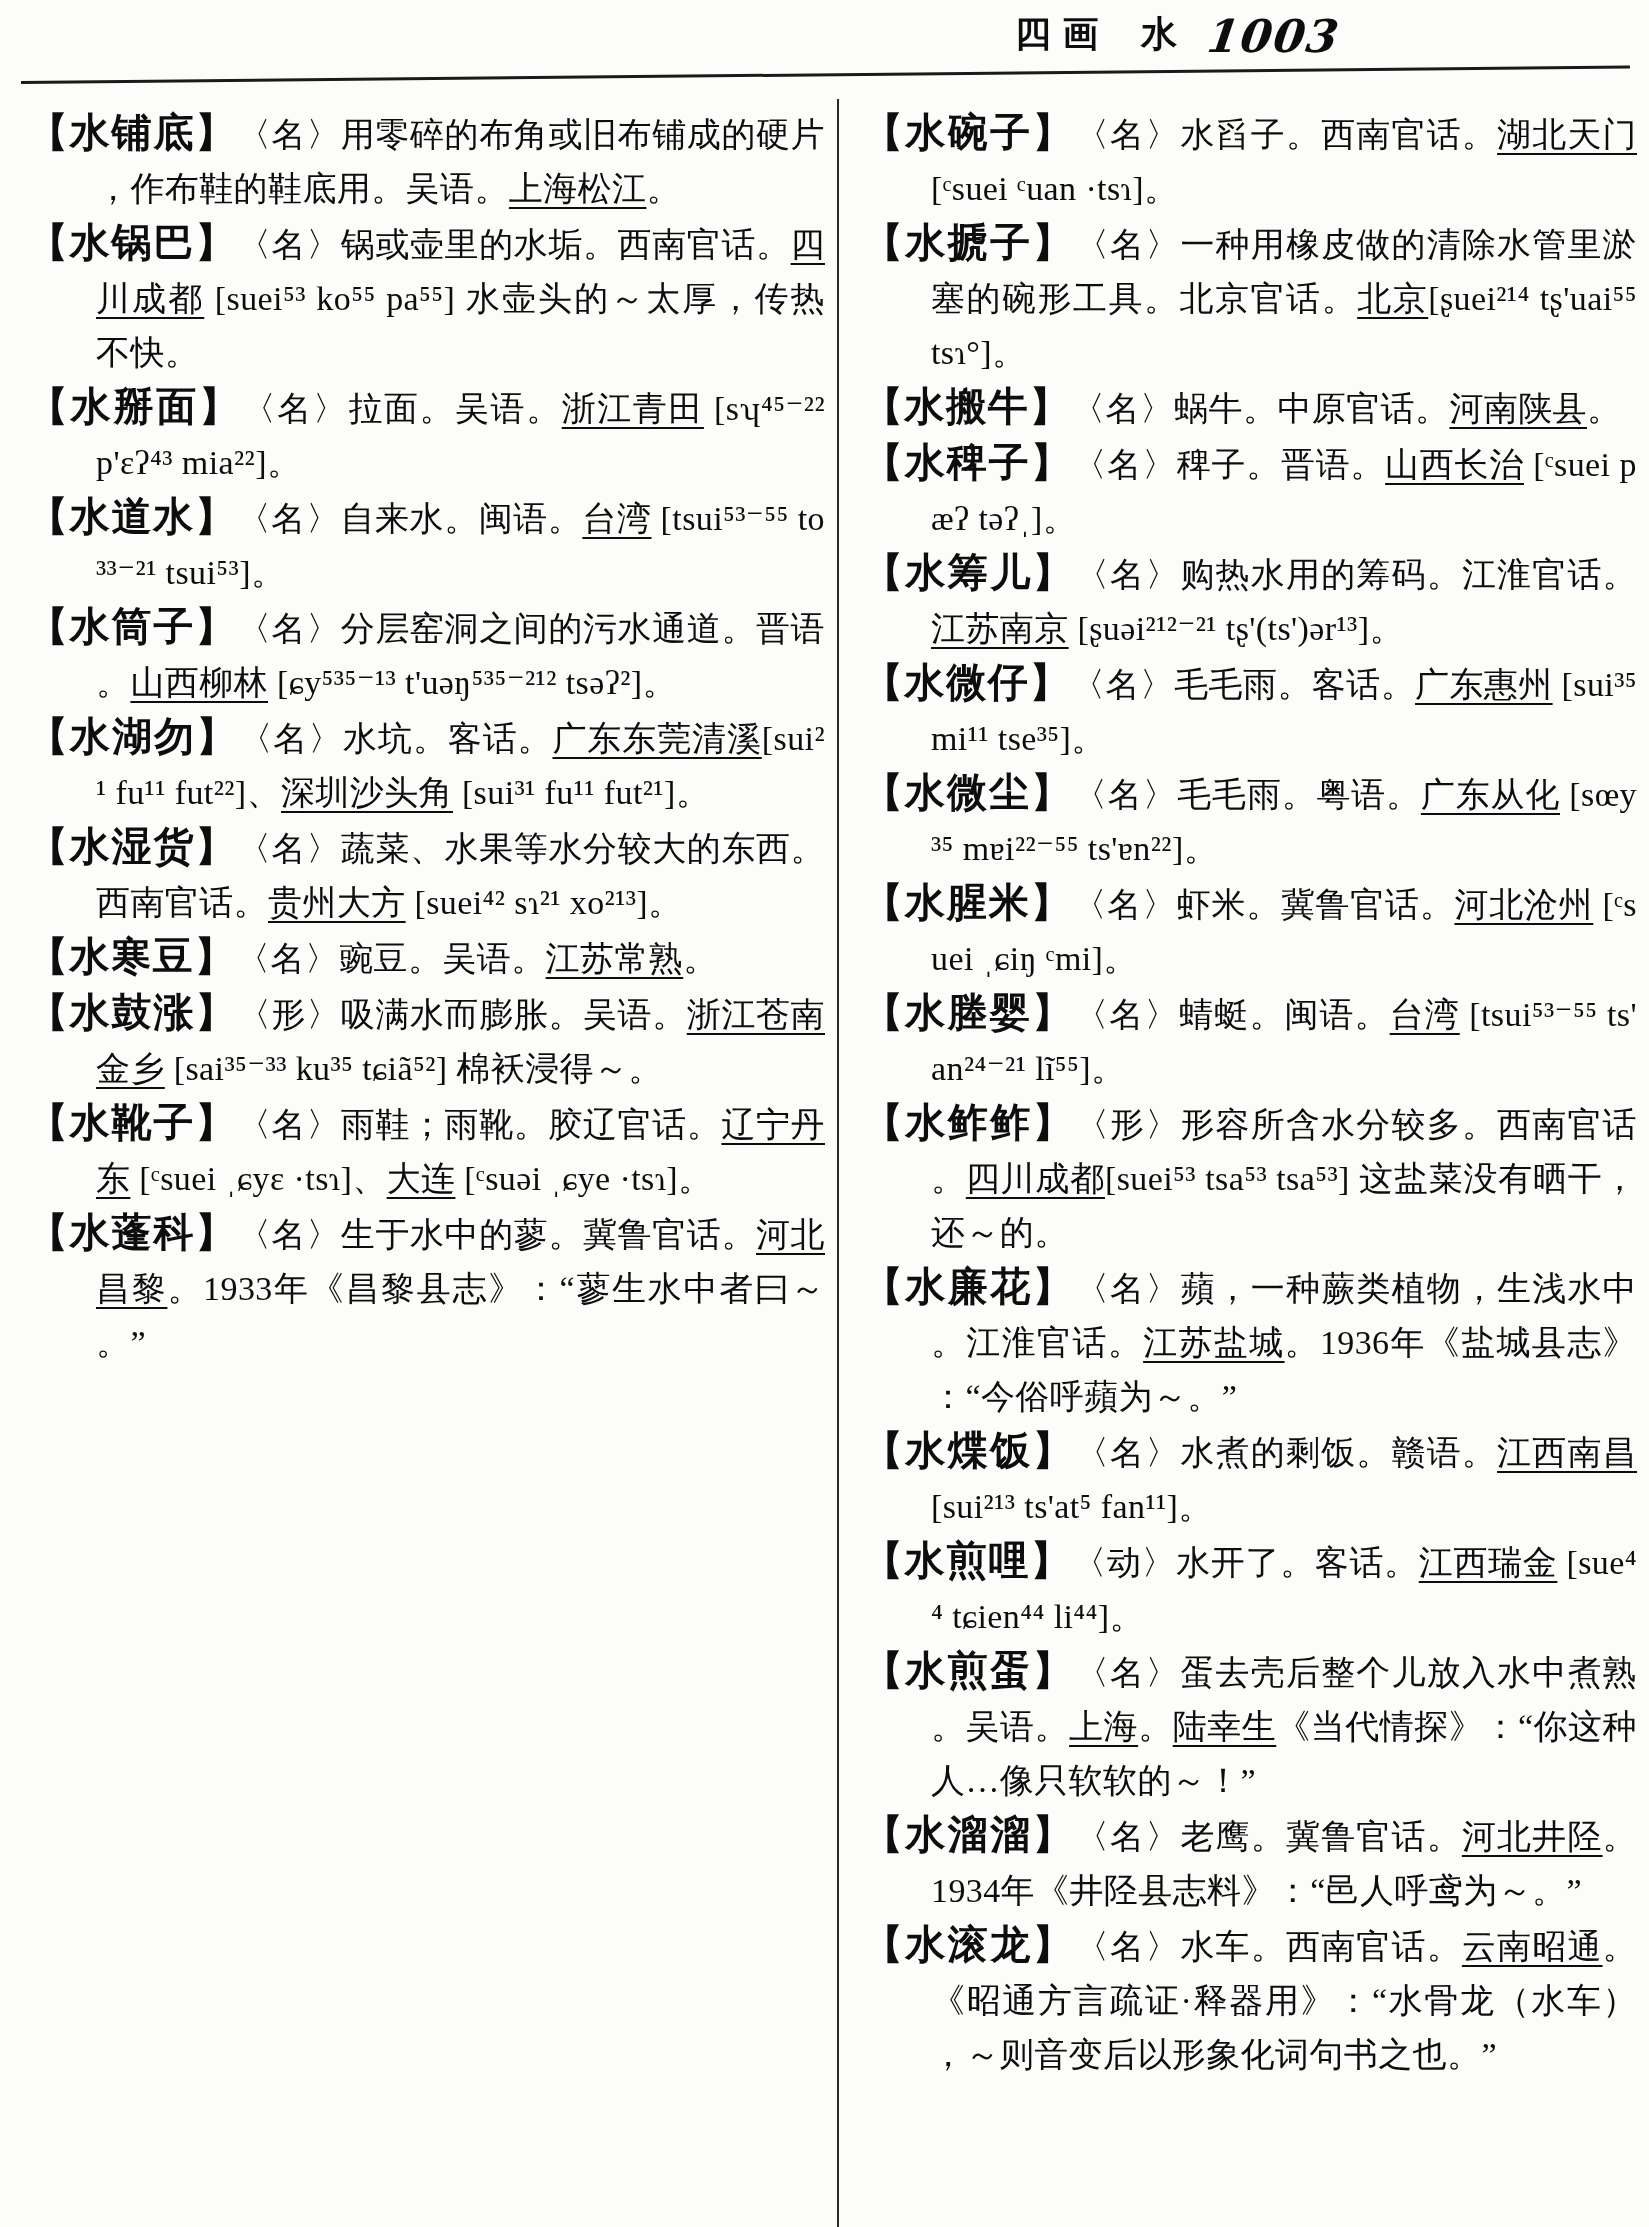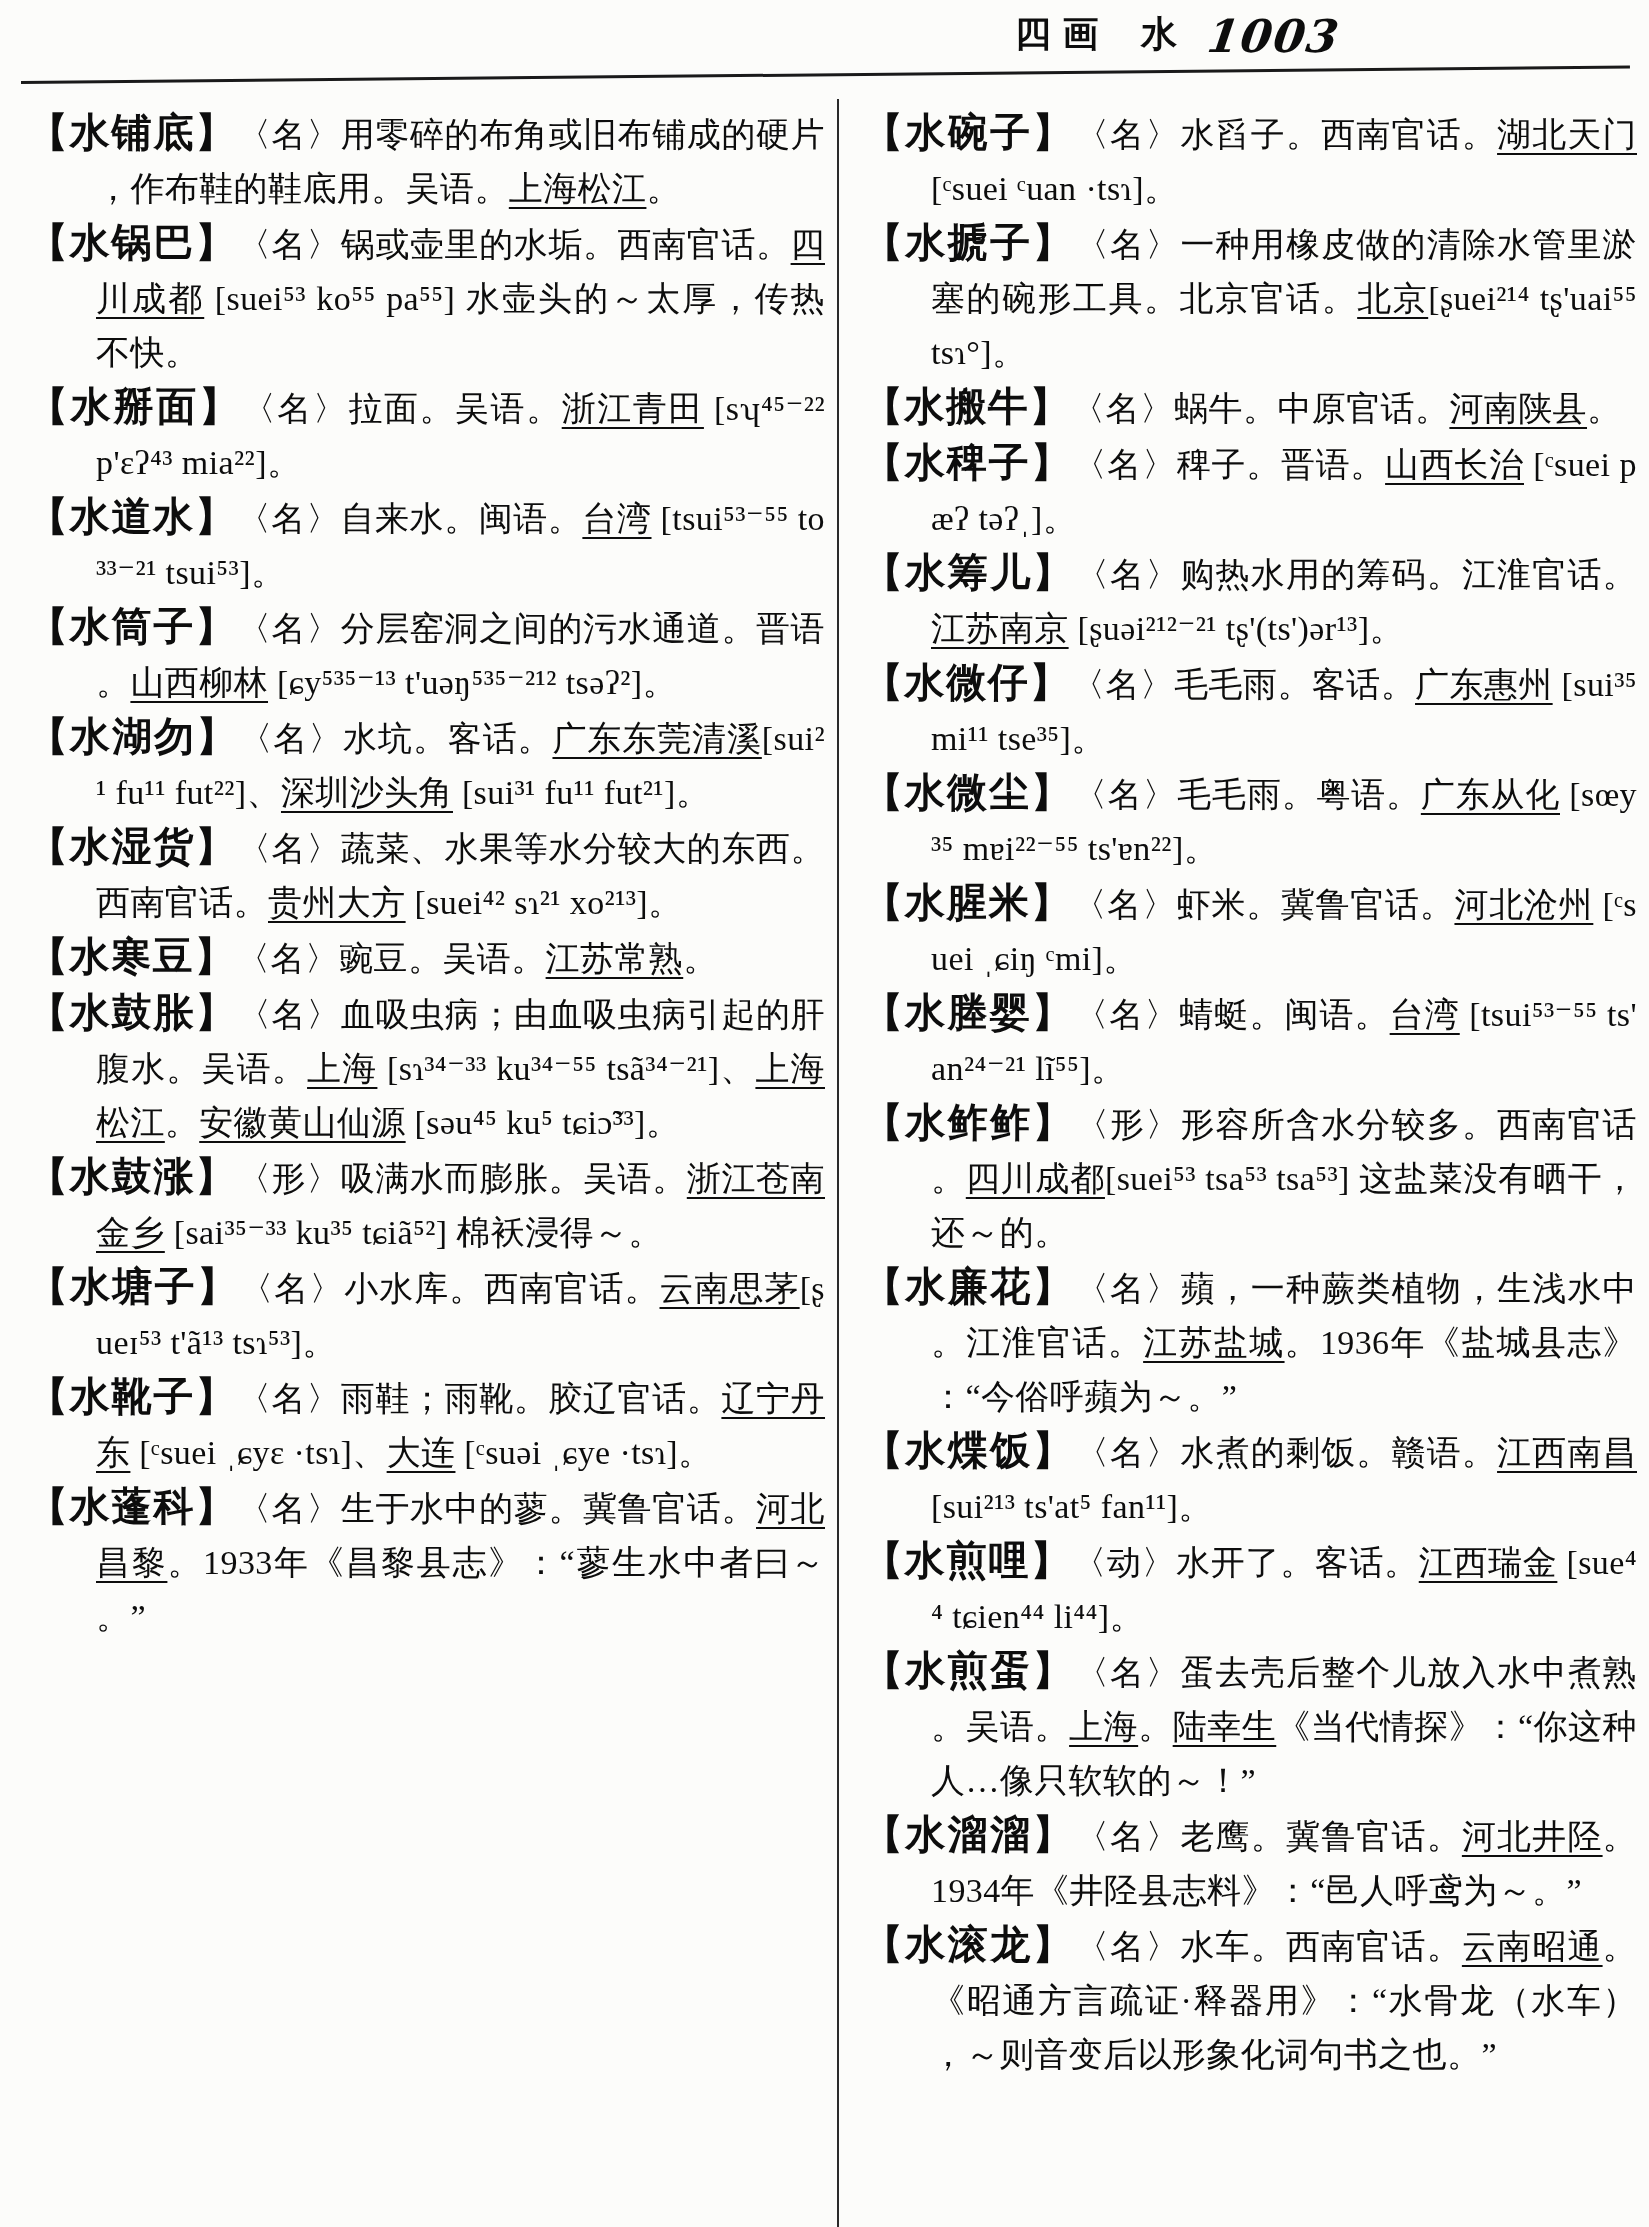--- a/index.html
+++ b/index.html
@@ -77,23 +77,21 @@
 
   <div class="col" id="left-col">
       <div class="entry"><span class="head">【水铺底】</span><span class="body">〈名〉用零碎的布角或旧布铺成的硬片，作布鞋的鞋底用。吴语。<u>上海松江</u>。</span></div>
       <div class="entry"><span class="head">【水锅巴】</span><span class="body">〈名〉锅或壶里的水垢。西南官话。<u>四川成都</u> [suei⁵³ ko⁵⁵ pa⁵⁵] 水壶头的～太厚，传热不快。</span></div>
       <div class="entry"><span class="head">【水掰面】</span><span class="body">〈名〉拉面。吴语。<u>浙江青田</u> [sʮ⁴⁵⁻²² p'ɛʔ⁴³ mia²²]。</span></div>
       <div class="entry"><span class="head">【水道水】</span><span class="body">〈名〉自来水。闽语。<u>台湾</u> [tsui⁵³⁻⁵⁵ to³³⁻²¹ tsui⁵³]。</span></div>
       <div class="entry"><span class="head">【水筒子】</span><span class="body">〈名〉分层窑洞之间的污水通道。晋语。<u>山西柳林</u> [ɕy⁵³⁵⁻¹³ t'uəŋ⁵³⁵⁻²¹² tsəʔ²]。</span></div>
       <div class="entry"><span class="head">【水湖勿】</span><span class="body">〈名〉水坑。客话。<u>广东东莞清溪</u>[sui²¹ fu¹¹ fut²²]、<u>深圳沙头角</u> [sui³¹ fu¹¹ fut²¹]。</span></div>
       <div class="entry"><span class="head">【水湿货】</span><span class="body">〈名〉蔬菜、水果等水分较大的东西。西南官话。<u>贵州大方</u> [suei⁴² sɿ²¹ xo²¹³]。</span></div>
       <div class="entry"><span class="head">【水寒豆】</span><span class="body">〈名〉豌豆。吴语。<u>江苏常熟</u>。</span></div>
-      <div class="entry"><span class="head">【水鼓胀】</span><span class="body">〈名〉血吸虫病；由血吸虫病引起的肝腹水。吴语。<u>上海</u> [sɿ³⁴⁻³³ ku³⁴⁻⁵⁵ tsã³⁴⁻²¹]、<u>上海松江</u>。<u>安徽黄山仙源</u> [səu⁴⁵ ku⁵ tɕiɔ̃³³]。</span></div>
       <div class="entry"><span class="head">【水鼓涨】</span><span class="body">〈形〉吸满水而膨胀。吴语。<u>浙江苍南金乡</u> [sai³⁵⁻³³ ku³⁵ tɕiã⁵²] 棉袄浸得～。</span></div>
-      <div class="entry"><span class="head">【水塘子】</span><span class="body">〈名〉小水库。西南官话。<u>云南思茅</u>[ʂueɪ⁵³ t'ã¹³ tsɿ⁵³]。</span></div>
       <div class="entry"><span class="head">【水靴子】</span><span class="body">〈名〉雨鞋；雨靴。胶辽官话。<u>辽宁丹东</u> [ᶜsuei ˌɕyɛ ·tsɿ]、<u>大连</u> [ᶜsuəi ˌɕye ·tsɿ]。</span></div>
       <div class="entry"><span class="head">【水蓬科】</span><span class="body">〈名〉生于水中的蓼。冀鲁官话。<u>河北昌黎</u>。1933年《昌黎县志》：“蓼生水中者曰～。”</span></div>
     </div>
 
   <div class="col-divider"></div>
 
   <div class="col" id="right-col">
       <div class="entry"><span class="head">【水碗子】</span><span class="body">〈名〉水舀子。西南官话。<u>湖北天门</u> [ᶜsuei ᶜuan ·tsɿ]。</span></div>
       <div class="entry"><span class="head">【水搋子】</span><span class="body">〈名〉一种用橡皮做的清除水管里淤塞的碗形工具。北京官话。<u>北京</u>[ʂuei²¹⁴ tʂ'uai⁵⁵ tsɿ°]。</span></div>
       <div class="entry"><span class="head">【水搬牛】</span><span class="body">〈名〉蜗牛。中原官话。<u>河南陕县</u>。</span></div>

